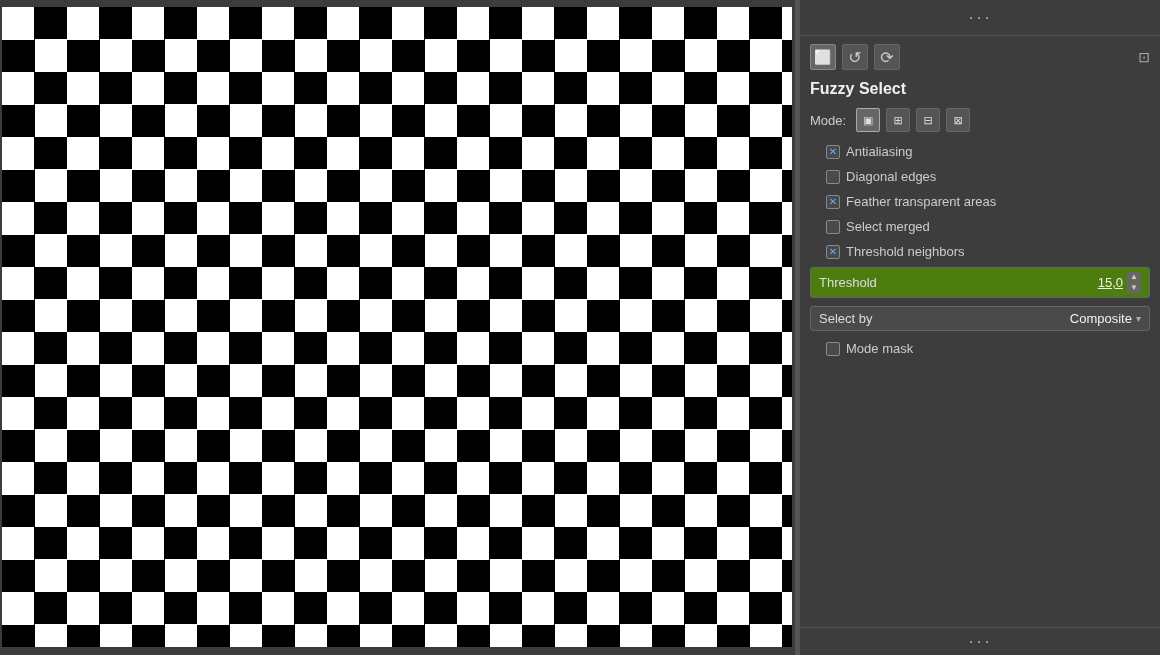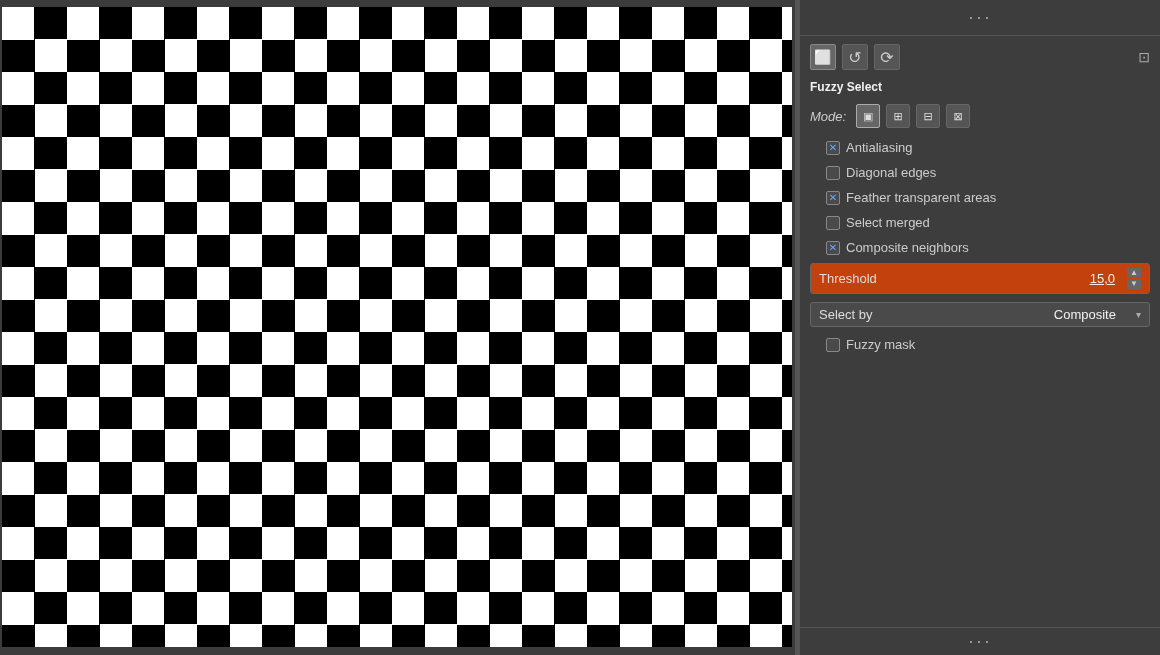--- a/index.html
+++ b/index.html
@@ -99,38 +99,37 @@
       color: #ccc;
     }
 
     .tool-icon.active {
       background: #666;
       border-color: #888;
     }
 
     
     #panel-title {
-      font-size: 12px;
+      font-size: 16px;
       font-weight: bold;
       color: #f0f0f0;
       margin-bottom: 10px;
     }
 
     
     #mode-row {
       display: flex;
       align-items: center;
       gap: 6px;
       margin-bottom: 10px;
     }
 
     .mode-label {
       color: #ccc;
       margin-right: 4px;
-      font-style: italic;
     }
 
     .mode-btn {
       width: 24px;
       height: 24px;
       background: #555;
       border: 1px solid #666;
       border-radius: 2px;
       display: flex;
       align-items: center;
@@ -175,35 +174,35 @@
     }
 
     .cb-label {
       color: #ccc;
     }
 
     
     #threshold-row {
       display: flex;
       align-items: center;
-      background: #c2410c;
+      background: #4d7c0f;
       border: 1px solid #666;
       border-radius: 3px;
       margin-bottom: 8px;
       padding: 4px 8px;
     }
 
     #threshold-label {
       flex: 1;
       color: #ddd;
     }
 
     #threshold-value {
       color: #f0f0f0;
-      margin-right: 12px;
+      margin-right: 4px;
       text-decoration: underline;
     }
 
     #threshold-spinner {
       display: flex;
       flex-direction: column;
       gap: 1px;
     }
 
     .spinner-btn {
@@ -232,21 +231,21 @@
     }
 
     #select-by-label {
       flex: 1;
       color: #ddd;
     }
 
     #select-by-dropdown {
       display: flex;
       align-items: center;
-      gap: 20px;
+      gap: 4px;
       color: #f0f0f0;
       cursor: pointer;
     }
 
     .dropdown-arrow {
       font-size: 10px;
       color: #aaa;
     }
 
     
@@ -317,21 +316,21 @@
       <span class="cb-label">Feather transparent areas</span>
     </div>
 
     <div class="checkbox-row">
       <div class="cb-box"></div>
       <span class="cb-label">Select merged</span>
     </div>
 
     <div class="checkbox-row">
       <div class="cb-box checked"></div>
-      <span class="cb-label">Composite neighbors</span>
+      <span class="cb-label">Threshold neighbors</span>
     </div>
 
     <div id="threshold-row">
       <span id="threshold-label">Threshold</span>
       <span id="threshold-value">15,0</span>
       <div id="threshold-spinner">
         <button class="spinner-btn">▲</button>
         <button class="spinner-btn">▼</button>
       </div>
     </div>
@@ -339,21 +338,21 @@
     <div id="select-by-row">
       <span id="select-by-label">Select by</span>
       <div id="select-by-dropdown">
         <span>Composite</span>
         <span class="dropdown-arrow">▾</span>
       </div>
     </div>
 
     <div class="checkbox-row">
       <div class="cb-box"></div>
-      <span class="cb-label">Fuzzy mask</span>
+      <span class="cb-label">Mode mask</span>
     </div>
 
   </div>
 
   <div id="bottom-toolbar">
     <span class="toolbar-dots">···</span>
   </div>
 
 </div>
 

